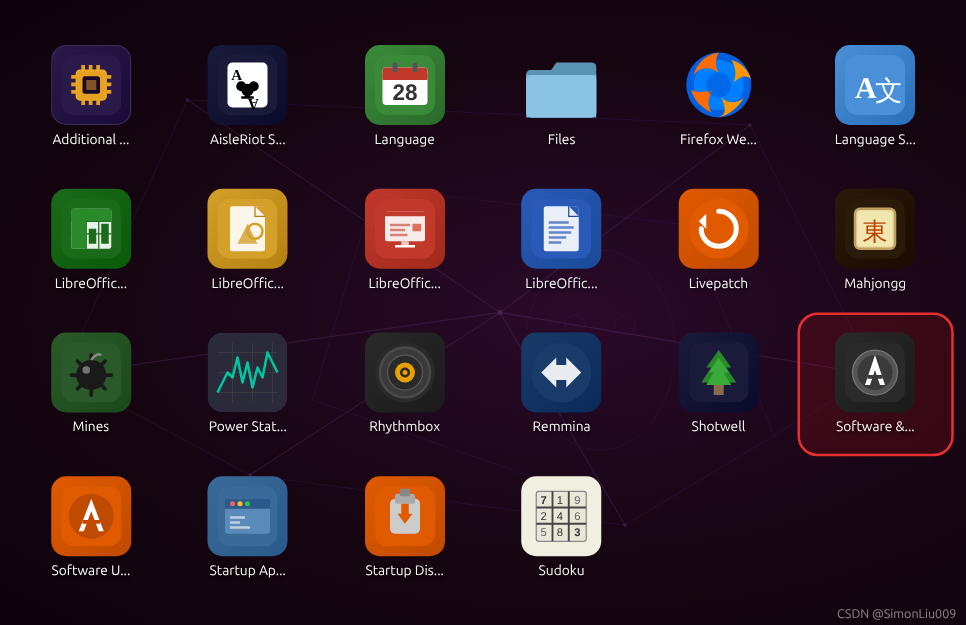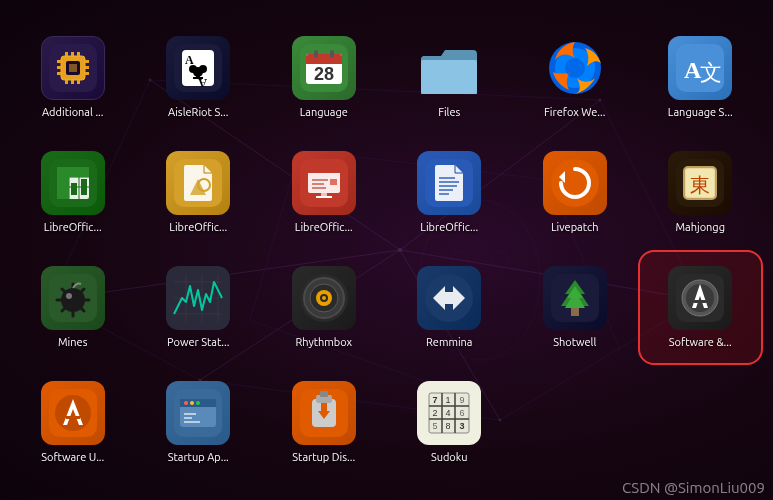--- a/index.html
+++ b/index.html
@@ -181,21 +181,21 @@
 
     
     svg { display: block; }
 
     .watermark {
       position: absolute;
       bottom: 4px;
       right: 8px;
       z-index: 10;
       color: rgba(255,255,255,0.5);
-      font-size: 15px;
+      font-size: 10px;
     }
   </style>
 </head>
 <body>
 
 <div class="bg"></div>
 
 <svg class="bg-overlay" viewBox="0 0 773 500" xmlns="http://www.w3.org/2000/svg">
   <line x1="400" y1="250" x2="150" y2="80" stroke="#8844aa" stroke-width="0.8"></line>
   <line x1="400" y1="250" x2="600" y2="100" stroke="#8844aa" stroke-width="0.8"></line>

